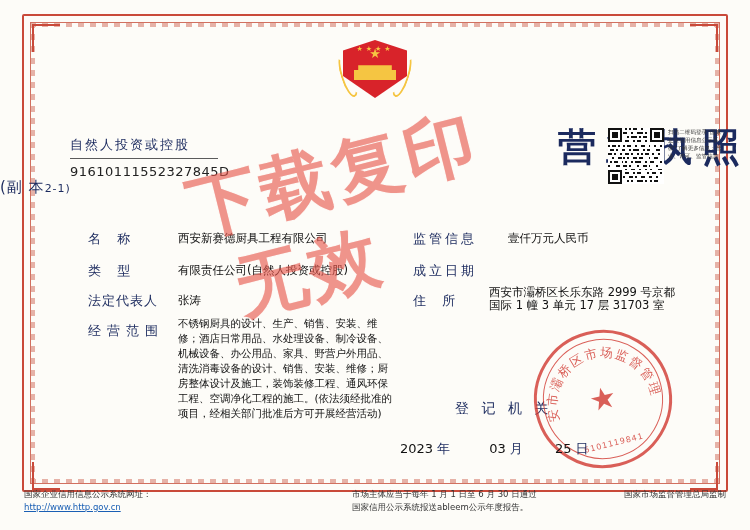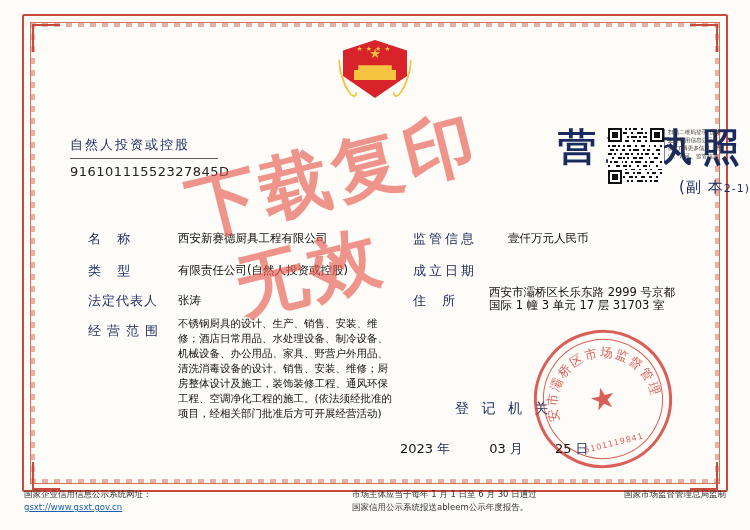--- a/index.html
+++ b/index.html
@@ -70,21 +70,21 @@
   }
 
   
   .title{
     position:absolute;left:0;right:0;top:122px;text-align:right;
     font-family:"DejaVu Sans","Liberation Sans",sans-serif;
     font-size:38px;font-weight:bold;letter-spacing:10px;
     color:#1b2a5e;
   }
   .subtitle{
-    position:absolute;left:0;right:0;top:178px;text-align:right;
+    position:absolute;left:0;right:0;top:178px;text-align:left;
     font-size:15px;color:#1b2a5e;letter-spacing:1px;
   }
   .subtitle small{font-size:11px;}
 
   
   .code-label{
     position:absolute;left:70px;top:136px;
     font-size:13px;color:#1b2a5e;letter-spacing:2px;
   }
   .code-rule{
@@ -364,21 +364,21 @@
   </div>
 
   <div class="watermark">
     <span>下载复印</span>
     <span class="l2">无效</span>
   </div>
 
   <div class="footer">
     <div class="f-left">
       <div>国家企业信用信息公示系统网址：</div>
-      <div><a href="#">gsxt://www.gsxt.gov.cn</a></div>
+      <div><a href="#">http://www.http.gov.cn</a></div>
     </div>
     <div class="f-center">
       <div>市场主体应当于每年 1 月 1 日至 6 月 30 日通过</div>
       <div>国家信用公示系统报送ableem公示年度报告。</div>
     </div>
     <div class="f-right">
       <div>国家市场监督管理总局监制</div>
     </div>
   </div>
 

